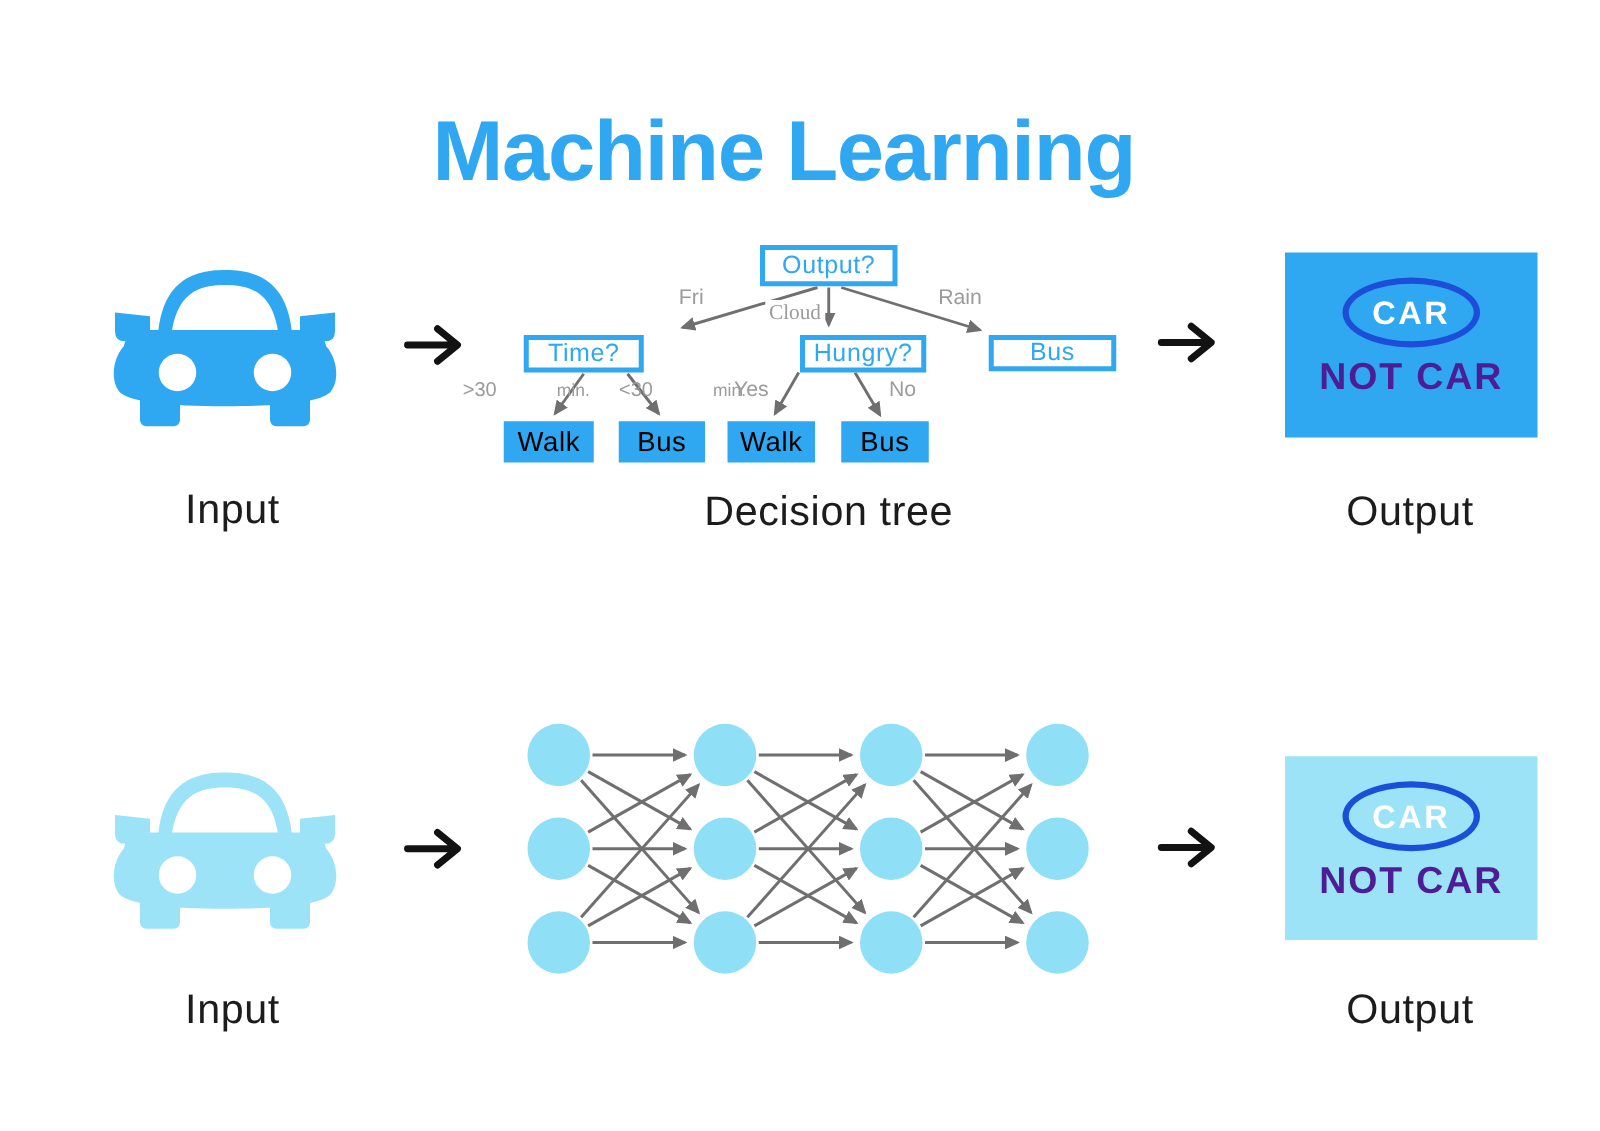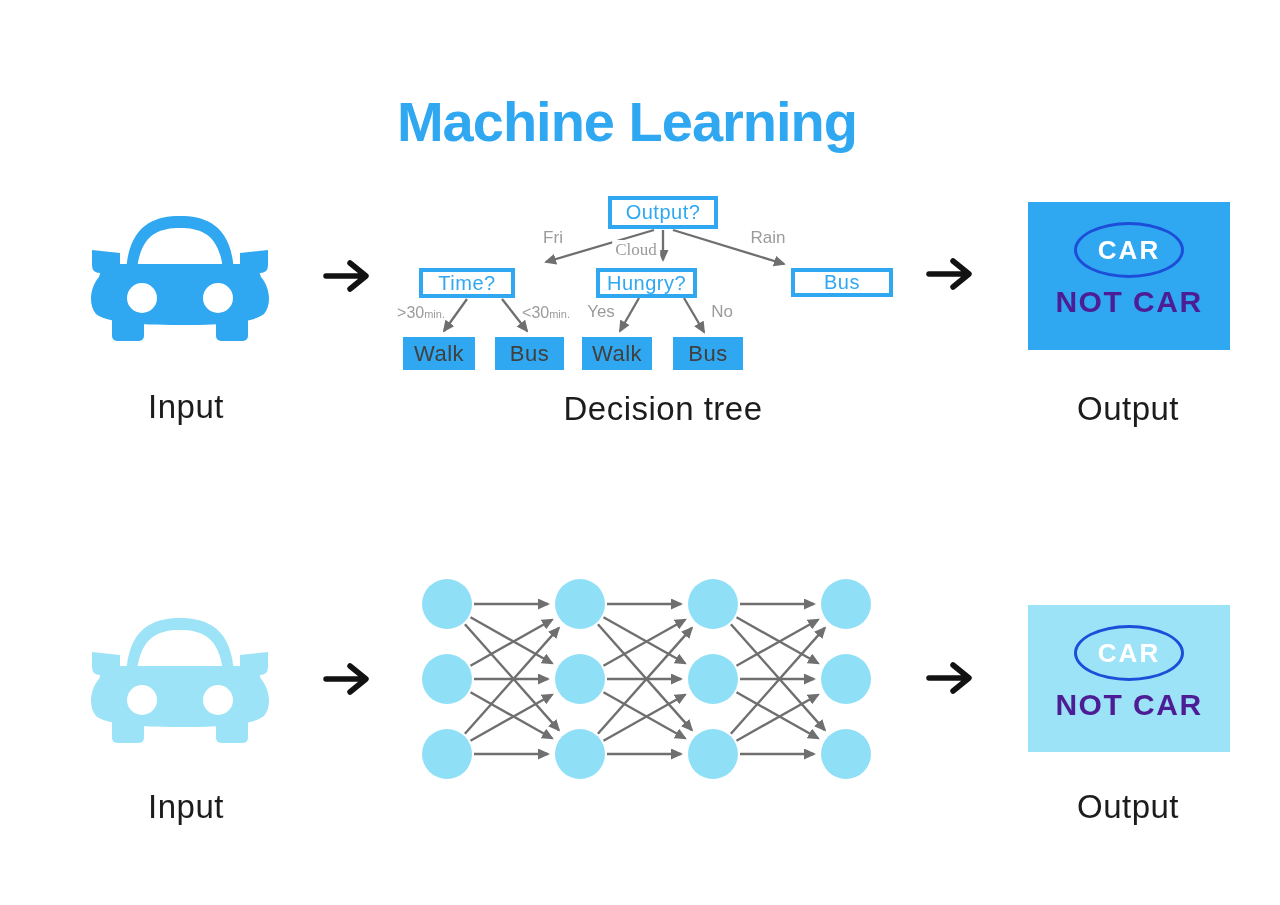--- a/index.html
+++ b/index.html
@@ -9,43 +9,43 @@
     --neuron:#8fe0f7;
     --label-gray:#9b9b9b;
     --edge-gray:#6f6f6f;
     --text-black:#1c1c1c;
   }
   *{box-sizing:border-box;}
   body{margin:0;background:#fff;font-family:"Liberation Sans",sans-serif;}
   .canvas{position:relative;width:1280px;height:905px;background:#fff;overflow:hidden;}
   .overlay{position:absolute;left:0;top:0;width:1280px;height:905px;}
 
-  .title{position:absolute;transform:translate(-50%,-50%);font-weight:bold;font-size:56px;letter-spacing:-1px;white-space:nowrap;}
+  .title{position:absolute;transform:translate(-50%,-50%);font-weight:bold;font-size:68px;letter-spacing:-1px;white-space:nowrap;}
   #ml-title{left:627px;top:121px;color:var(--blue);}
   #dl-title{left:633px;top:520px;color:var(--pale-title);}
 
   .center-label{position:absolute;transform:translate(-50%,-50%);white-space:nowrap;}
   .section-label{font-size:33px;color:var(--text-black);letter-spacing:.5px;}
 
   
   .qbox{position:absolute;background:#fff;border:4px solid var(--blue);color:var(--blue);
         display:flex;align-items:center;justify-content:center;font-size:20px;letter-spacing:.5px;}
-  .leaf{position:absolute;background:var(--blue);color:#404040;
+  .leaf{position:absolute;background:var(--blue);color:#000000;
         display:flex;align-items:center;justify-content:center;font-size:22px;letter-spacing:.5px;}
   .branch-label{position:absolute;transform:translate(-50%,-50%);color:var(--label-gray);
         font-size:17px;white-space:nowrap;}
   .branch-label.onwhite{background:#fff;padding:0 3px;font-family:Liberation Serif, serif;}
   .cond{font-size:16px;}
-  .cond .suffix{font-size:11px;}
+  .cond .suffix{font-size:14px;padding-left:48px;}
 
   
   .output-box{position:absolute;left:1028px;width:202px;display:flex;flex-direction:column;align-items:center;}
   #output-ml{top:202px;height:148px;background:var(--blue);}
   #output-dl{top:605px;height:147px;background:var(--light-blue);}
-  .car-oval{margin-top:20px;width:110px;height:56px;border:3px solid #1d4ed8;border-radius:50%;
+  .car-oval{margin-top:20px;width:110px;height:56px;border:5px solid #1d4ed8;border-radius:50%;
         display:flex;align-items:center;justify-content:center;color:#fff;font-weight:bold;
         font-size:26px;letter-spacing:2px;}
   .not-car{margin-top:7px;color:#4c1d95;font-weight:bold;font-size:30px;letter-spacing:1.5px;}
 
   
   .car-ml .car-fill{fill:var(--blue);}
   .car-dl .car-fill{fill:var(--light-blue);}
   .car-glass{fill:#fff;}
   .flow-arrow{stroke:#121212;stroke-width:5.5;fill:none;stroke-linecap:round;stroke-linejoin:round;}
   .tree-edge{stroke:var(--edge-gray);stroke-width:2.3;}
@@ -154,21 +154,21 @@
         <circle cx="846" cy="604" r="25" class="neuron"></circle>
         <circle cx="846" cy="679" r="25" class="neuron"></circle>
         <circle cx="846" cy="754" r="25" class="neuron"></circle>
       </g>
   </svg>
 
   <div class="title" id="ml-title">Machine Learning</div>
 
   <div class="qbox" style="left:608px;top:196px;width:110px;height:33px">Output?</div>
   <div class="qbox" style="left:419px;top:268px;width:96px;height:30px">Time?</div>
-  <div class="qbox" style="left:596px;top:268px;width:101px;height:30px">Hungry?</div>
+  <div class="qbox" style="left:640px;top:268px;width:101px;height:30px">Hungry?</div>
   <div class="qbox" style="left:791px;top:268px;width:102px;height:29px">Bus</div>
 
   <div class="leaf" style="left:403px;top:337px;width:72px;height:33px">Walk</div>
   <div class="leaf" style="left:495px;top:337px;width:69px;height:33px">Bus</div>
   <div class="leaf" style="left:582px;top:337px;width:70px;height:33px">Walk</div>
   <div class="leaf" style="left:673px;top:337px;width:70px;height:33px">Bus</div>
 
   <div class="branch-label" style="left:553px;top:238px">Fri</div>
   <div class="branch-label onwhite" style="left:636px;top:250px">Cloud</div>
   <div class="branch-label" style="left:768px;top:238px">Rain</div>

